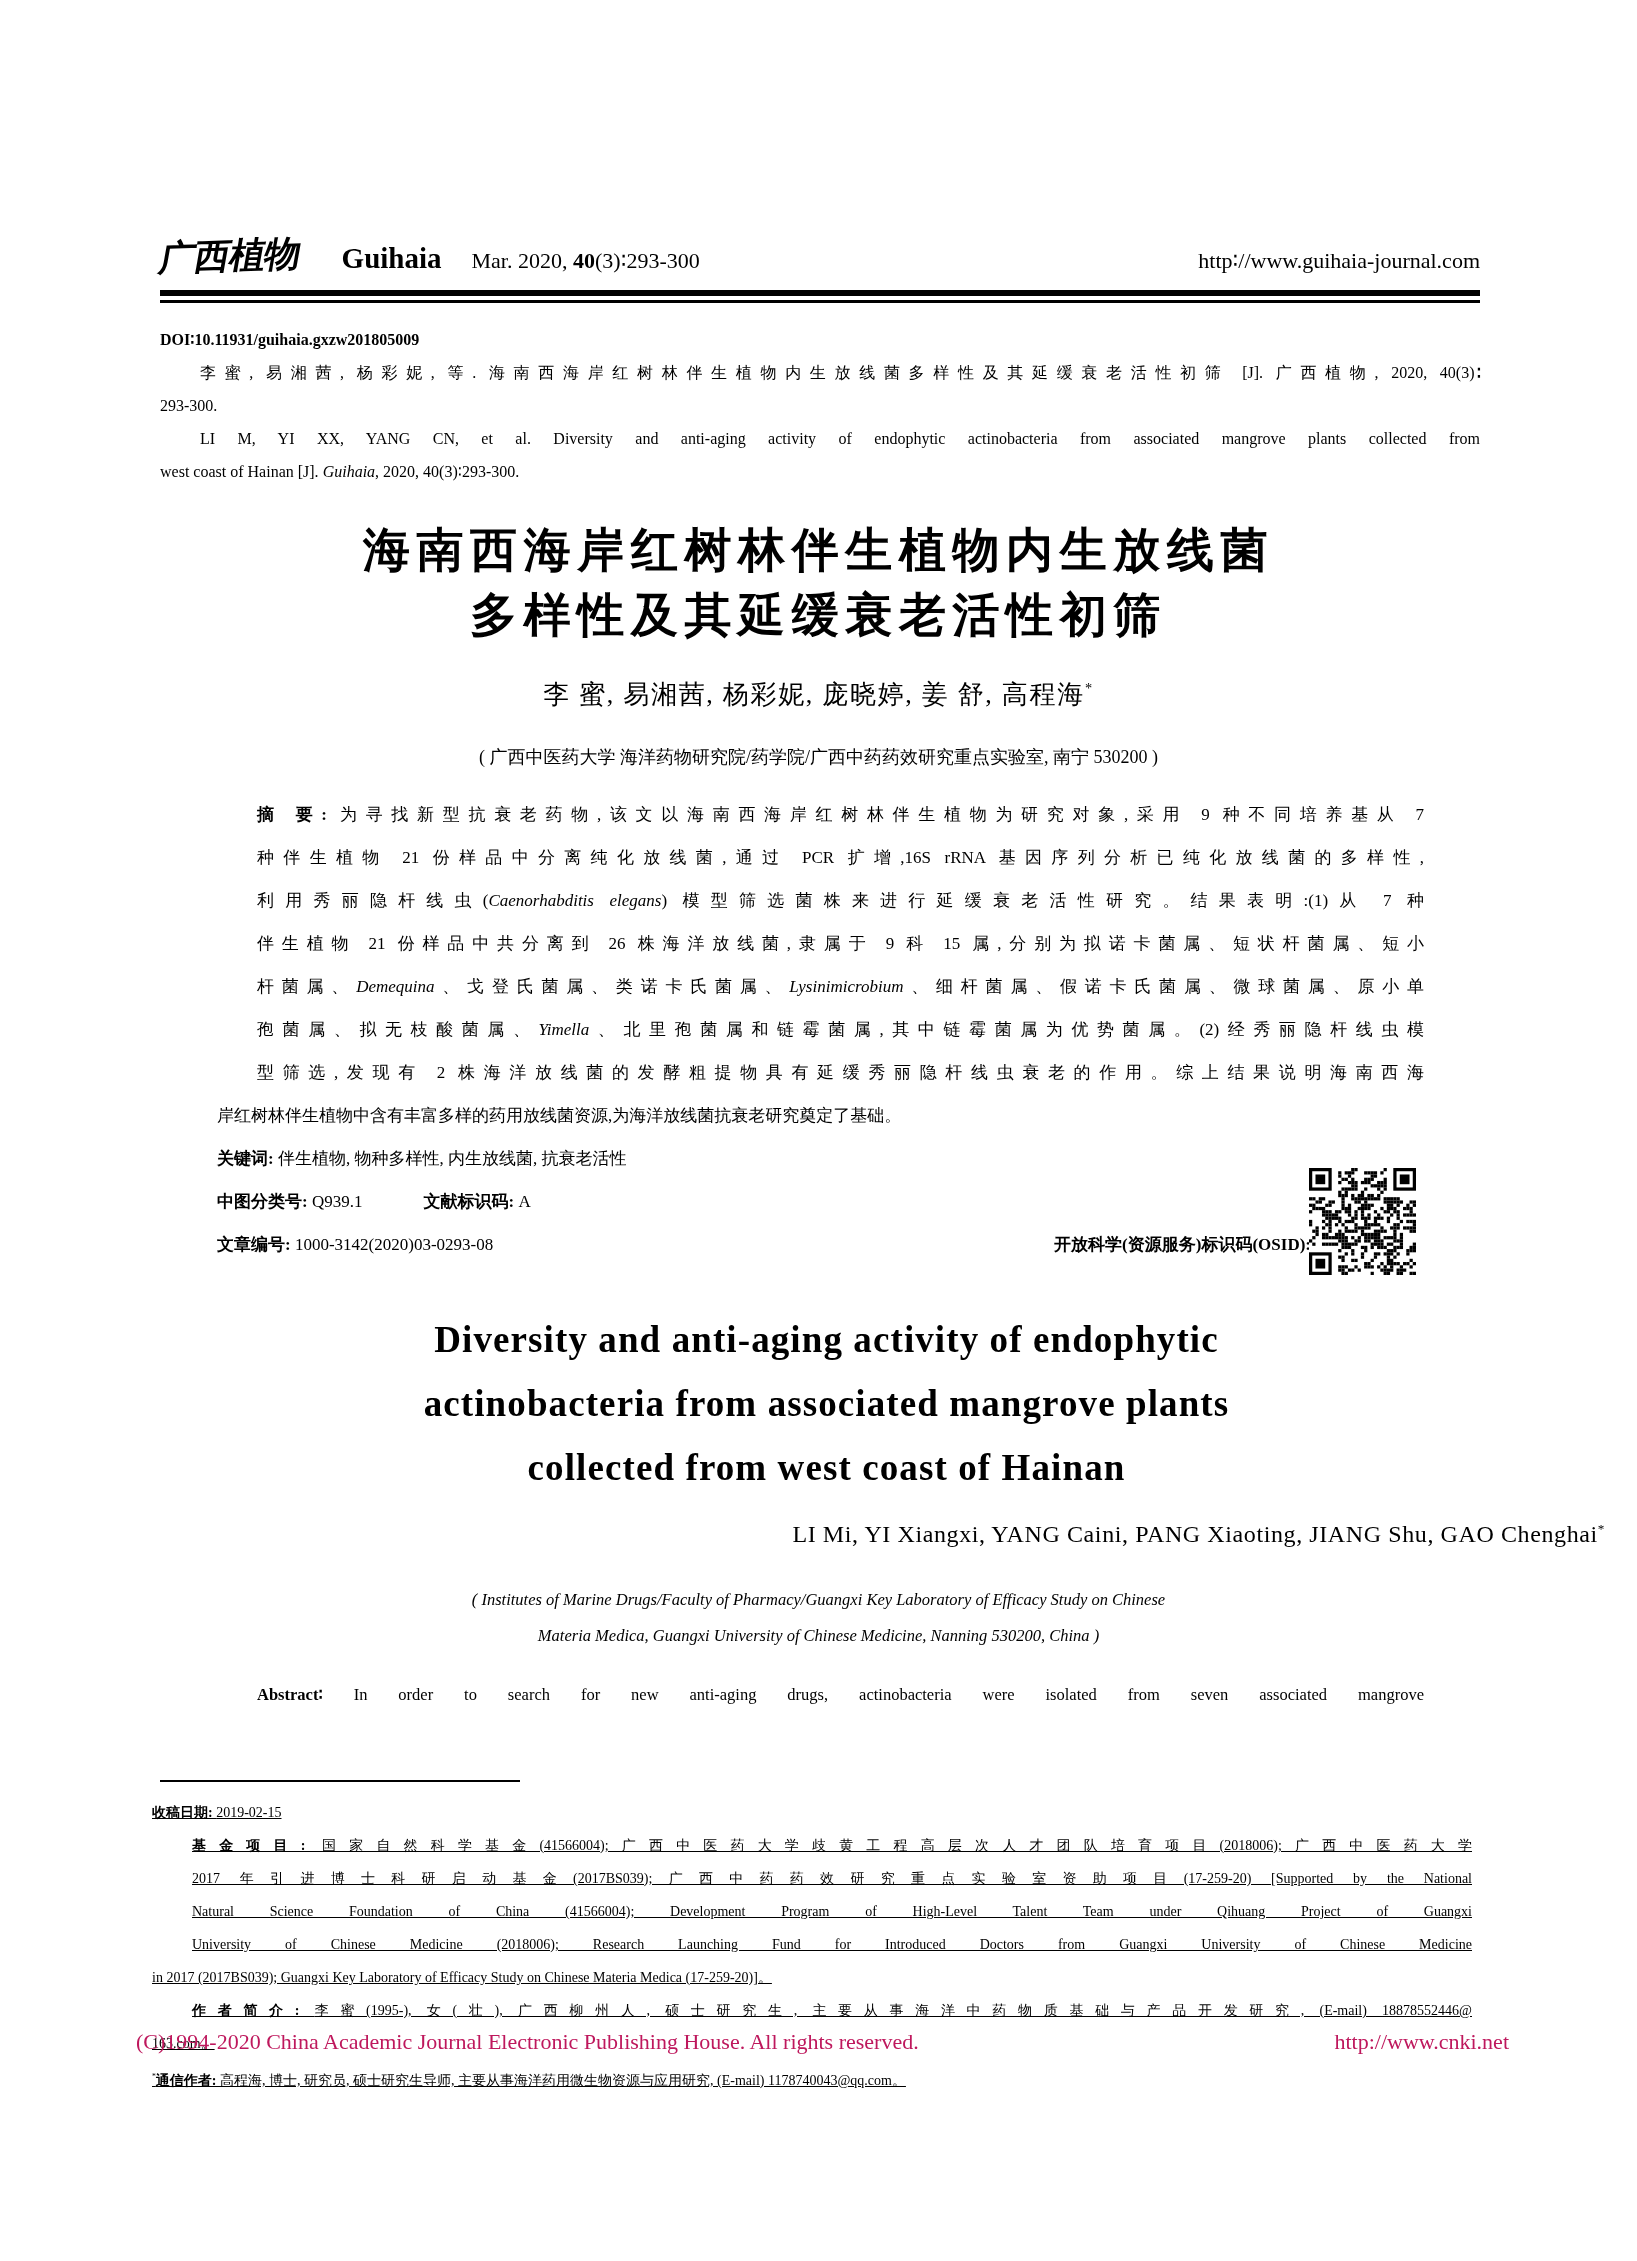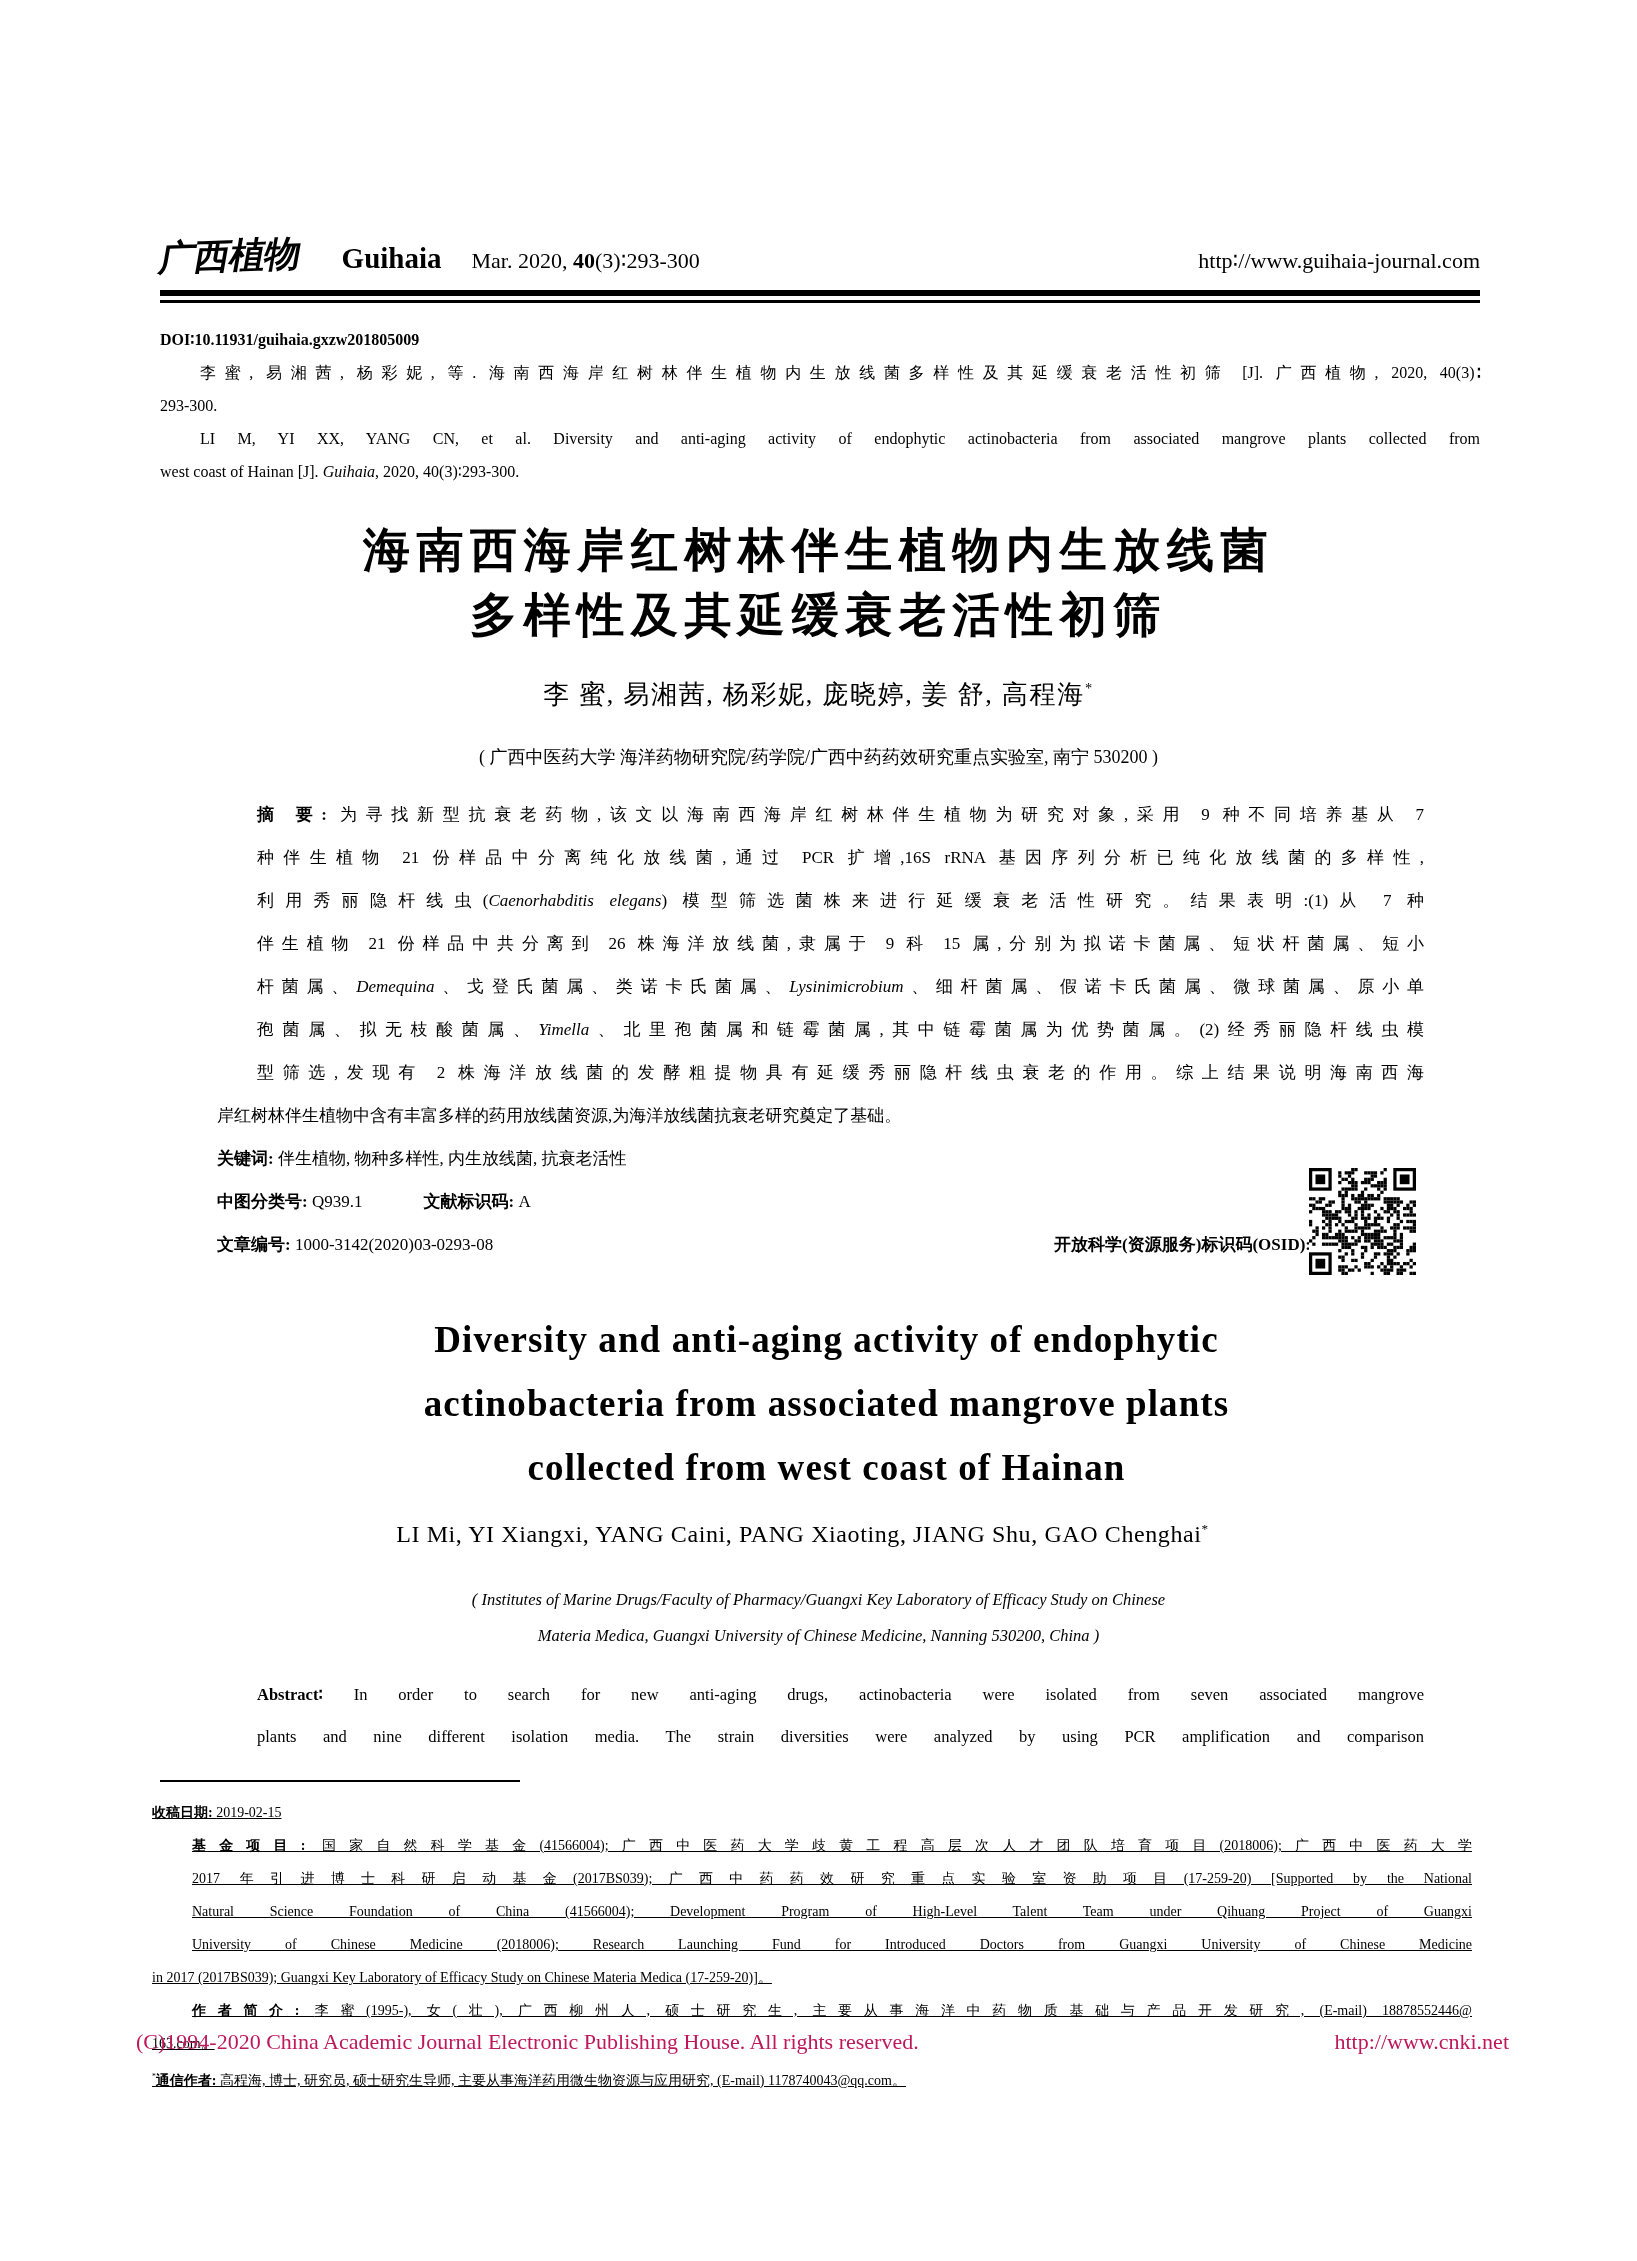--- a/index.html
+++ b/index.html
@@ -62,21 +62,21 @@
   .qr{position:absolute;left:1309px;top:1168px;width:107px;height:107px;}
   .qr svg{width:100%;height:100%;display:block;}
   
   .en-title{
     position:absolute;left:8px;top:1308px;width:1637px;margin:0;
     text-align:center;font-size:37px;font-weight:bold;
     line-height:64px;letter-spacing:1.1px;
   }
   .en-authors{
     position:absolute;left:0;top:1521px;width:1605px;
-    text-align:center;font-size:24px;letter-spacing:0.6px;
+    text-align:right;font-size:24px;letter-spacing:0.6px;
   }
   .en-aff{
     position:absolute;left:0;top:1582px;width:1637px;
     text-align:center;font-style:italic;font-size:16.5px;line-height:36px;
   }
   .en-abstract{
     position:absolute;left:217px;top:1674px;width:1207px;
     font-size:16.5px;line-height:42px;
   }
   
@@ -555,21 +555,20 @@
     <div>collected from west coast of Hainan</div>
   </h2>
   <div class="en-authors"><span>LI Mi, YI Xiangxi, YANG Caini, PANG Xiaoting, JIANG Shu, GAO Chenghai</span><sup>*</sup></div>
   <div class="en-aff">
     <div>( Institutes of Marine Drugs/Faculty of Pharmacy/Guangxi Key Laboratory of Efficacy Study on Chinese</div>
     <div>Materia Medica, Guangxi University of Chinese Medicine, Nanning 530200, China )</div>
   </div>
 
   <section class="en-abstract">
     <div class="just"><b>Abstract∶ </b><span>In order to search for new anti-aging drugs, actinobacteria were isolated from seven associated mangrove</span></div>
-    <div class="just">plants and nine different isolation media. The strain diversities were analyzed by using PCR amplification and comparison</div>
   </section>
 
   <div class="fn-rule"></div>
   <section class="footnote">
     <div><b>收稿日期: </b><span>2019-02-15</span></div>
     <div class="just"><b>基金项目: </b><span>国家自然科学基金(41566004);广西中医药大学歧黄工程高层次人才团队培育项目(2018006);广西中医药大学</span></div>
     <div class="just">2017 年引进博士科研启动基金(2017BS039);广西中药药效研究重点实验室资助项目(17-259-20) [Supported by the National</div>
     <div class="just">Natural Science Foundation of China (41566004); Development Program of High-Level Talent Team under Qihuang Project of Guangxi</div>
     <div class="just">University of Chinese Medicine (2018006); Research Launching Fund for Introduced Doctors from Guangxi University of Chinese Medicine</div>
     <div>in 2017 (2017BS039); Guangxi Key Laboratory of Efficacy Study on Chinese Materia Medica (17-259-20)]。</div>

